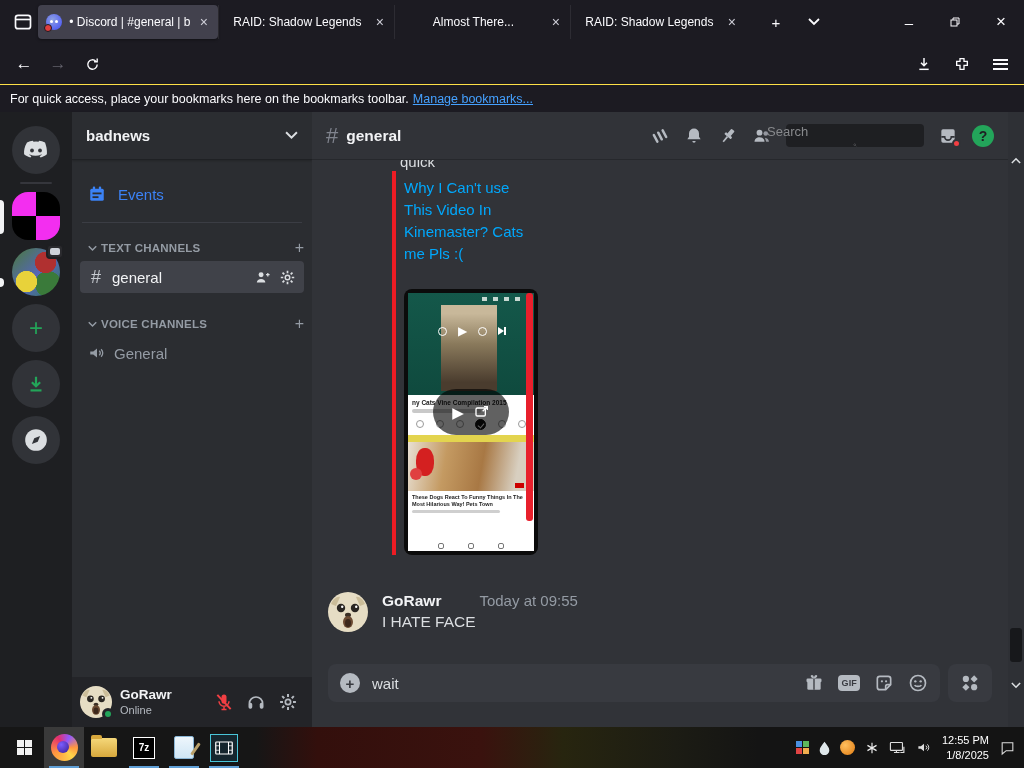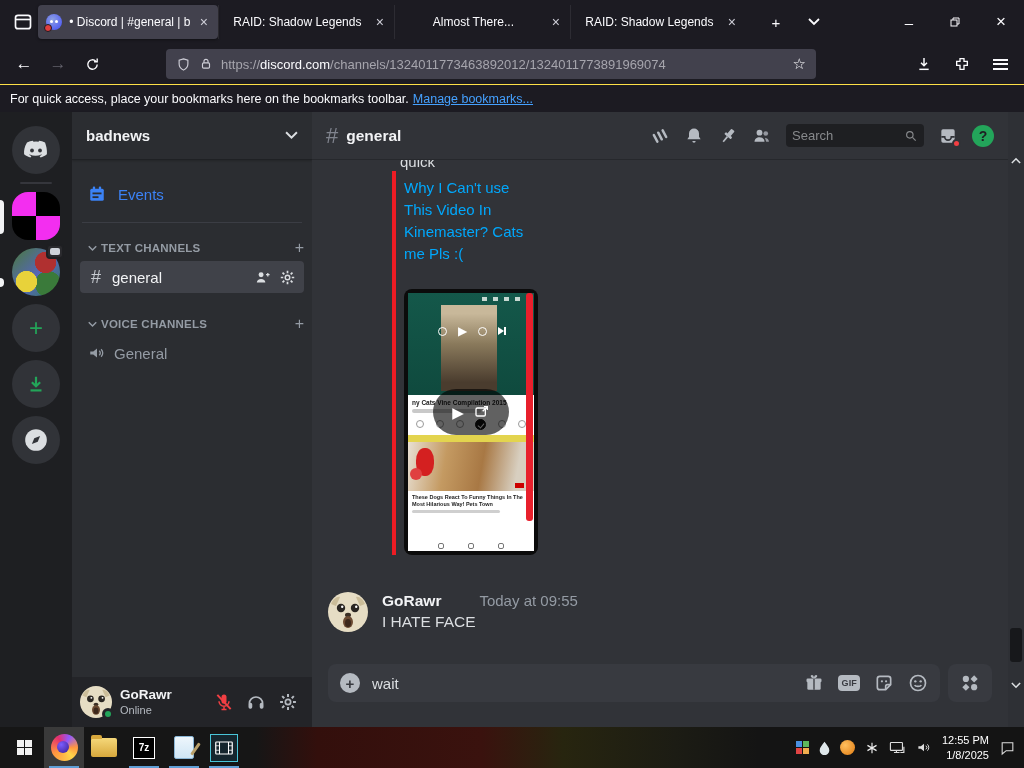--- a/index.html
+++ b/index.html
@@ -88,21 +88,21 @@
   .panel-btn { width:32px; height:32px; display:flex; align-items:center; justify-content:center; border-radius:4px; color:#b5bac1; }
   .panel-btn.muted { color:#f23f43; }
 
   
   .main { flex:1; display:flex; flex-direction:column; background:#313338; position:relative; }
   .chat-header { height:48px; flex:none; display:flex; align-items:center; padding:0 14px; gap:8px; border-bottom:1px solid #26282c; position:relative; z-index:2; background:#313338; }
   .header-hash { font-size:22px; color:#80848e; }
   .header-name { font-size:15.5px; font-weight:bold; color:#f2f3f5; }
   .header-icons { margin-left:auto; display:flex; align-items:center; gap:14px; color:#b5bac1; }
   .hicon { display:flex; align-items:center; justify-content:center; }
-  .search-box { width:138px; height:23px; background:#1e1f22; border-radius:4px; display:flex; align-items:center; padding:0 6px; gap:4px; }
+  .search-box { width:138px; height:23px; background:#1e1f22; border-radius:4px; display:flex; align-items:center; padding:0 6px; gap:4px;flex-direction:column; }
   .search-box input { flex:1; min-width:0; background:transparent; border:none; outline:none; color:#dbdee1; font-size:13px; font-family:inherit; }
   .search-box input::placeholder { color:#87898c; }
   .inbox-wrap { position:relative; }
   .inbox-badge { position:absolute; right:-3px; bottom:-2px; width:9px; height:9px; border-radius:50%; background:#f23f43; border:2px solid #313338; }
   .help-circle { width:22px; height:22px; border-radius:50%; background:#23a55a; color:#1e1f22; font-weight:bold; font-size:14px; display:flex; align-items:center; justify-content:center; }
 
   .messages { flex:1; position:relative; overflow:hidden; }
   .clipped-msg { position:absolute; left:88px; top:-7px; font-size:15px; color:#dbdee1; }
   .embed { position:absolute; left:80px; top:11px; border-left:4px solid #ed1c24; padding:6px 0 0 8px; }
   .embed-line { width:150px; font-size:15px; line-height:22px; color:#00a8fc; }
@@ -239,35 +239,20 @@
   </div>
 
   <div class="navbar">
     <div class="nav-btn">←</div>
     <div class="nav-btn dim">→</div>
     <div class="nav-btn">
       <svg width="15" height="15" viewBox="0 0 24 24">
           <path d="M19.5 12a7.5 7.5 0 1 1-2.2-5.3" fill="none" stroke="currentColor" stroke-width="2.2"></path>
           <path d="M19.5 2.5v5h-5" fill="none" stroke="currentColor" stroke-width="2.2"></path>
         </svg>
-    </div>
-    <div class="urlbar">
-      <span>
-        <svg width="15" height="15" viewBox="0 0 24 24">
-            <path d="M12 3l7 2v6c0 5-3.5 8-7 10-3.5-2-7-5-7-10V5z" fill="none" stroke="#cfcfd8" stroke-width="1.8"></path>
-          </svg>
-      </span>
-      <span>
-        <svg width="14" height="14" viewBox="0 0 24 24">
-            <rect x="6" y="10" width="12" height="9" rx="2" fill="none" stroke="#cfcfd8" stroke-width="2"></rect>
-            <path d="M8.5 10V7.5a3.5 3.5 0 0 1 7 0V10" fill="none" stroke="#cfcfd8" stroke-width="2"></path>
-          </svg>
-      </span>
-      <span class="url-text"><span class="url-scheme">https://</span><span class="url-host">discord.com</span><span class="url-path">/channels/1324011773463892012/1324011773891969074</span></span>
-      <span class="url-star">☆</span>
     </div>
     <div class="nav-right">
       <div class="nav-btn">
         <svg width="16" height="16" viewBox="0 0 24 24">
             <path d="M12 3v11M7.5 10l4.5 4.5L16.5 10" fill="none" stroke="currentColor" stroke-width="2.2"></path>
             <path d="M5 20h14" stroke="currentColor" stroke-width="2.2"></path>
           </svg>
       </div>
       <div class="nav-btn">
         <svg width="16" height="16" viewBox="0 0 24 24">

